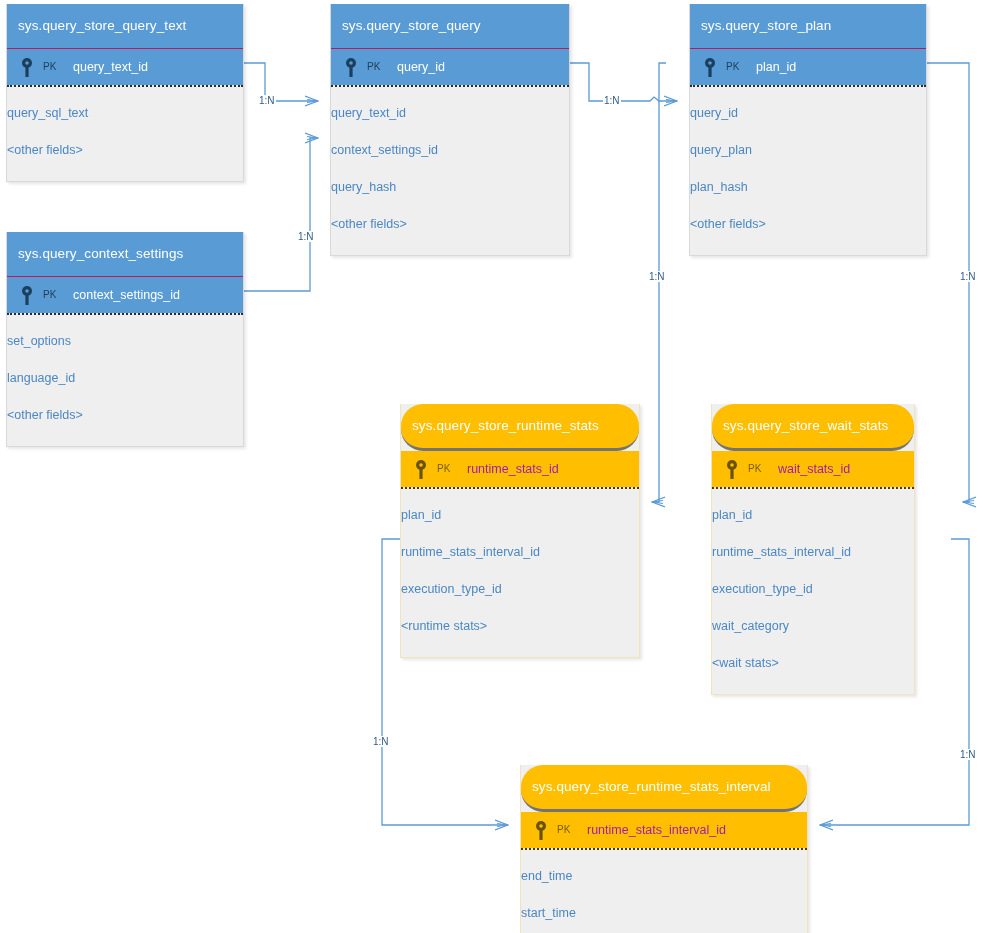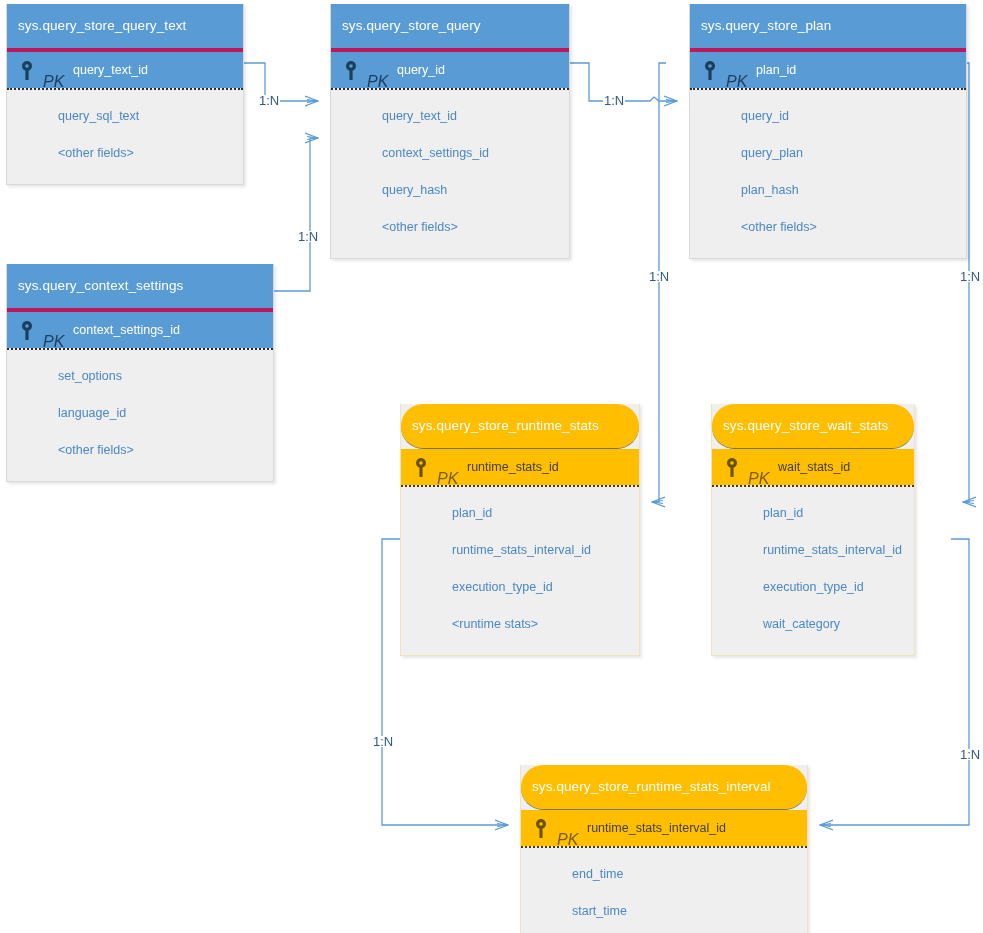--- a/index.html
+++ b/index.html
@@ -43,25 +43,24 @@
   }
   .ent-pk {
     height: 36px;
     line-height: 36px;
     position: relative;
     white-space: nowrap;
   }
   .ent-pk .pklabel {
     position: absolute;
     left: 36px;
-    top: 12px;
-    font-size: 16px;
+    top: 0;
+    font-size: 10px;
     color: #1c3f5e;
     line-height: 36px;
-    font-style: italic;
   }
   .ent-pk .colname {
     position: absolute;
     left: 66px;
     top: 0;
     font-size: 12.5px;
     line-height: 36px;
     color: #ffffff;
   }
   .keyicon {
@@ -71,41 +70,40 @@
     width: 12px;
     height: 19px;
   }
   .ent-body {
     border-top: 2px dotted #2b2b2b;
     padding: 8px 0 12px 0;
   }
   .ent-field {
     height: 37px;
     line-height: 37px;
-    padding-left: 51px;
     font-size: 12.5px;
     color: #4a87c4;
     white-space: nowrap;
   }
   
-  .blue .ent-title { background: #599bd4; border-bottom: 4px solid #be185d; }
+  .blue .ent-title { background: #599bd4; border-bottom: 1px solid #be185d; }
   .blue .ent-pk    { background: #599bd4; }
   .blue { border-color: #d9d9d9; }
   
-  .orange .ent-title { background: #ffbf00; border-bottom: 1px solid #737373; border-radius: 22px; }
+  .orange .ent-title { background: #ffbf00; border-bottom: 3px solid #737373; border-radius: 22px; }
   .orange .ent-pk    { background: #ffbf00; }
   .orange .ent-pk .pklabel { color: #7a5c00; }
   .orange .ent-body  { border-top: 2px dotted #4a3a00; }
   .orange { border-color: #f0e3bd; }
   .orange .ent-title { color: #ffffff; }
-  .orange .ent-pk .colname { color: #404040; }
+  .orange .ent-pk .colname { color: #a21caf; }
 
   .card-label {
     position: absolute;
-    font-size: 13px;
+    font-size: 10px;
     color: #2f5b86;
     font-family: "Liberation Sans", sans-serif;
     white-space: nowrap;
     background: #ffffff;
     padding: 0 1px;
     line-height: 11px;
   }
 </style>
 </head>
 <body>
@@ -174,40 +172,40 @@
       <span class="colname">query_id</span>
     </div>
     <div class="ent-body">
       <div class="ent-field">query_text_id</div>
       <div class="ent-field">context_settings_id</div>
       <div class="ent-field">query_hash</div>
       <div class="ent-field">&lt;other fields&gt;</div>
     </div>
   </div>
 
-  <div class="entity blue" style="left:689px;top:4px;width:278px;">
+  <div class="entity blue" style="left:689px;top:4px;width:238px;">
     <div class="ent-title">sys.query_store_plan</div>
     <div class="ent-pk">
       <svg class="keyicon" viewBox="0 0 12 19">
           <circle cx="6" cy="5" r="5" fill="#1c3f5e"></circle>
           <rect x="4.4" y="8" width="3.2" height="11" fill="#1c3f5e"></rect>
           <circle cx="6" cy="5" r="1.8" fill="#599bd4"></circle>
         </svg>
       <span class="pklabel">PK</span>
       <span class="colname">plan_id</span>
     </div>
     <div class="ent-body">
       <div class="ent-field">query_id</div>
       <div class="ent-field">query_plan</div>
       <div class="ent-field">plan_hash</div>
       <div class="ent-field">&lt;other fields&gt;</div>
     </div>
   </div>
 
-  <div class="entity blue" style="left:6px;top:232px;width:268px;margin-top:32px;">
+  <div class="entity blue" style="left:6px;top:232px;width:238px;">
     <div class="ent-title">sys.query_context_settings</div>
     <div class="ent-pk">
       <svg class="keyicon" viewBox="0 0 12 19">
           <circle cx="6" cy="5" r="5" fill="#1c3f5e"></circle>
           <rect x="4.4" y="8" width="3.2" height="11" fill="#1c3f5e"></rect>
           <circle cx="6" cy="5" r="1.8" fill="#599bd4"></circle>
         </svg>
       <span class="pklabel">PK</span>
       <span class="colname">context_settings_id</span>
     </div>
@@ -246,20 +244,21 @@
           <circle cx="6" cy="5" r="1.8" fill="#ffbf00"></circle>
         </svg>
       <span class="pklabel">PK</span>
       <span class="colname">wait_stats_id</span>
     </div>
     <div class="ent-body">
       <div class="ent-field">plan_id</div>
       <div class="ent-field">runtime_stats_interval_id</div>
       <div class="ent-field">execution_type_id</div>
       <div class="ent-field">wait_category</div>
+      <div class="ent-field">&lt;wait stats&gt;</div>
     </div>
   </div>
 
   <div class="entity orange" style="left:520px;top:765px;width:288px;">
     <div class="ent-title">sys.query_store_runtime_stats_interval</div>
     <div class="ent-pk">
       <svg class="keyicon" viewBox="0 0 12 19">
           <circle cx="6" cy="5" r="5" fill="#6b5200"></circle>
           <rect x="4.4" y="8" width="3.2" height="11" fill="#6b5200"></rect>
           <circle cx="6" cy="5" r="1.8" fill="#ffbf00"></circle>

